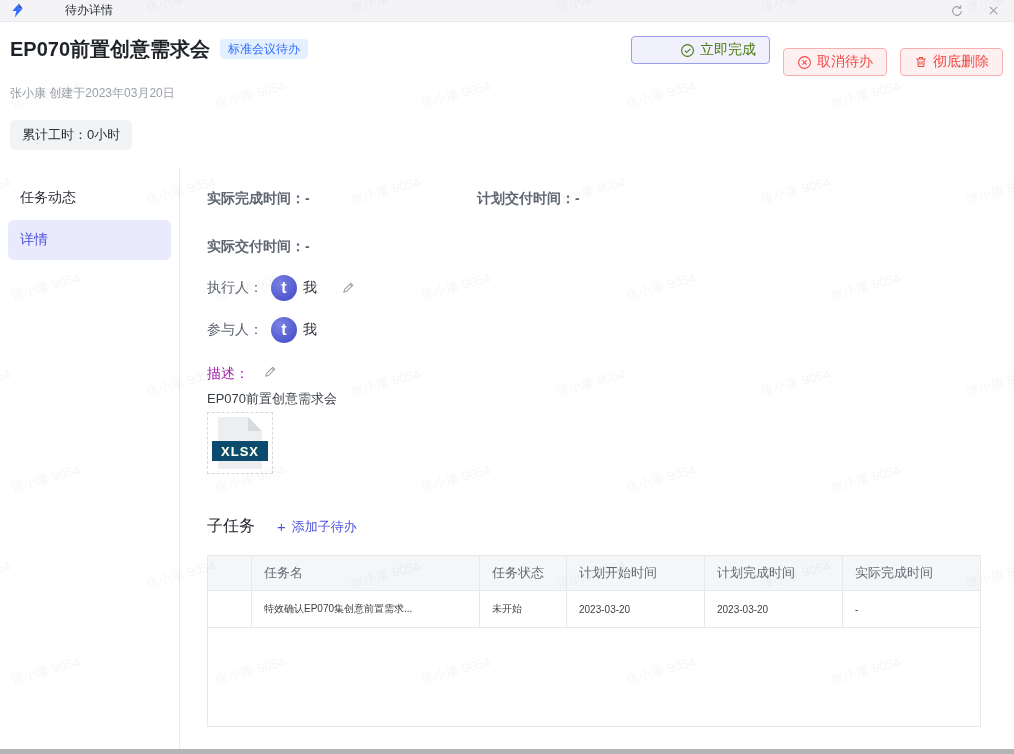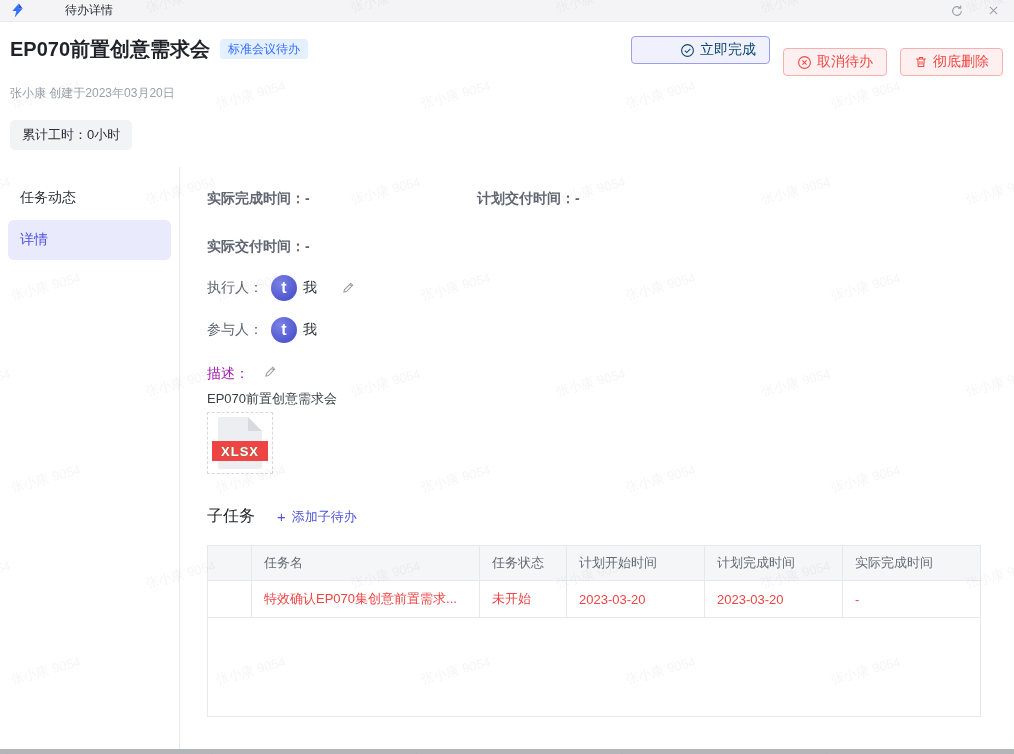--- a/index.html
+++ b/index.html
@@ -28,21 +28,21 @@
     background: #e4efff; color: #3370ff; font-size: 12px;
     padding: 3px 8px; border-radius: 4px; line-height: 14px;
   }
   .title-row .spacer { flex: 1; }
   .action-btn {
     display: inline-flex; align-items: center; gap: 5px;
     height: 28px; padding: 0 13px; font-size: 14px; border-radius: 4px;
     border: 1px solid; background: none; cursor: pointer; margin-left: 13px;
     font-family: inherit;
   }
-  .btn-complete { color: #0c4a6e; background: #f1f1fd; border-color: #9a9cec; padding-left: 48px; }
+  .btn-complete { color: #4d7c0f; background: #f1f1fd; border-color: #9a9cec; padding-left: 48px; }
   .btn-danger   { color: #f04a45; background: #fef0f0; border-color: #f6b1ae; margin-top: 12px; }
   .creator { font-size: 12px; color: #9aa0a8; margin-top: 9px; }
   .chips { display: flex; margin-top: 18px; padding-bottom: 17px; }
   .chip {
     display: inline-flex; align-items: center; gap: 7px;
     background: #f2f3f5; border-radius: 5px; height: 30px; padding: 0 12px;
     font-size: 13px; color: #2b2f36; margin-right: 10px;
   }
   .chip .cal { color: #8f959e; }
   .chip .bell { color: #5157d8; margin-left: 4px; }
@@ -78,36 +78,36 @@
     background: #fff; display: flex; align-items: center; justify-content: center;
     position: relative; cursor: pointer;
   }
   .doc { position: relative; width: 44px; height: 52px; background: #eceef2; border-radius: 2px; }
   .doc .fold {
     position: absolute; top: 0; right: 0; width: 0; height: 0;
     border-left: 14px solid #d7dade; border-top: 14px solid #fff;
   }
   .doc .ribbon {
     position: absolute; left: -6px; right: -6px; bottom: 8px; height: 20px;
-    background: #ef4444; color: #fff; font-size: 13px; font-weight: 700;
+    background: #0c4a6e; color: #fff; font-size: 13px; font-weight: 700;
     display: flex; align-items: center; justify-content: center; letter-spacing: 1px;
     text-shadow: 0 0 1px #2a8f38;
   }
   
-  .subtask-head { margin-top: 32px; display: flex; align-items: center; }
+  .subtask-head { margin-top: 42px; display: flex; align-items: center; }
   .subtask-title { font-size: 16px; font-weight: 500; color: #1f2329; }
   .add-link { margin-left: 22px; font-size: 13px; color: #4e54d8; cursor: pointer; display: inline-flex; align-items: center; gap: 6px; }
   .add-link .plus { font-size: 15px; }
   
   .stable { margin-top: 18px; width: 774px; border: 1px solid #e7e8ea; }
   .trow { display: grid; grid-template-columns: 44px 228px 87px 138px 138px 1fr; }
   .trow > div { padding: 0 12px; display: flex; align-items: center; border-right: 1px solid #e7e8ea; }
   .trow > div:last-child { border-right: none; }
   .thead { background: #f5f6f7; height: 34px; font-size: 13px; color: #646a73; }
-  .tdata { height: 37px; font-size: 13px; color: #ef4444; border-top: 1px solid #e7e8ea; background: #fff; }
+  .tdata { height: 37px; font-size: 10px; color: #404040; border-top: 1px solid #e7e8ea; background: #fff; }
   .tdata .cell-ellipsis { overflow: hidden; white-space: nowrap; }
   .tfill { height: 99px; border-top: 1px solid #e7e8ea; background: #fff; }
   
   .bottom-strip { height: 5px; background: #b4b5b9; flex: 0 0 auto; }
   
   #watermark { position: absolute; inset: 0; pointer-events: none; overflow: hidden; z-index: 40; }
   #watermark span {
     position: absolute; font-size: 13px; color: rgba(60,66,80,0.05);
     transform: rotate(-15deg); white-space: nowrap;
   }

